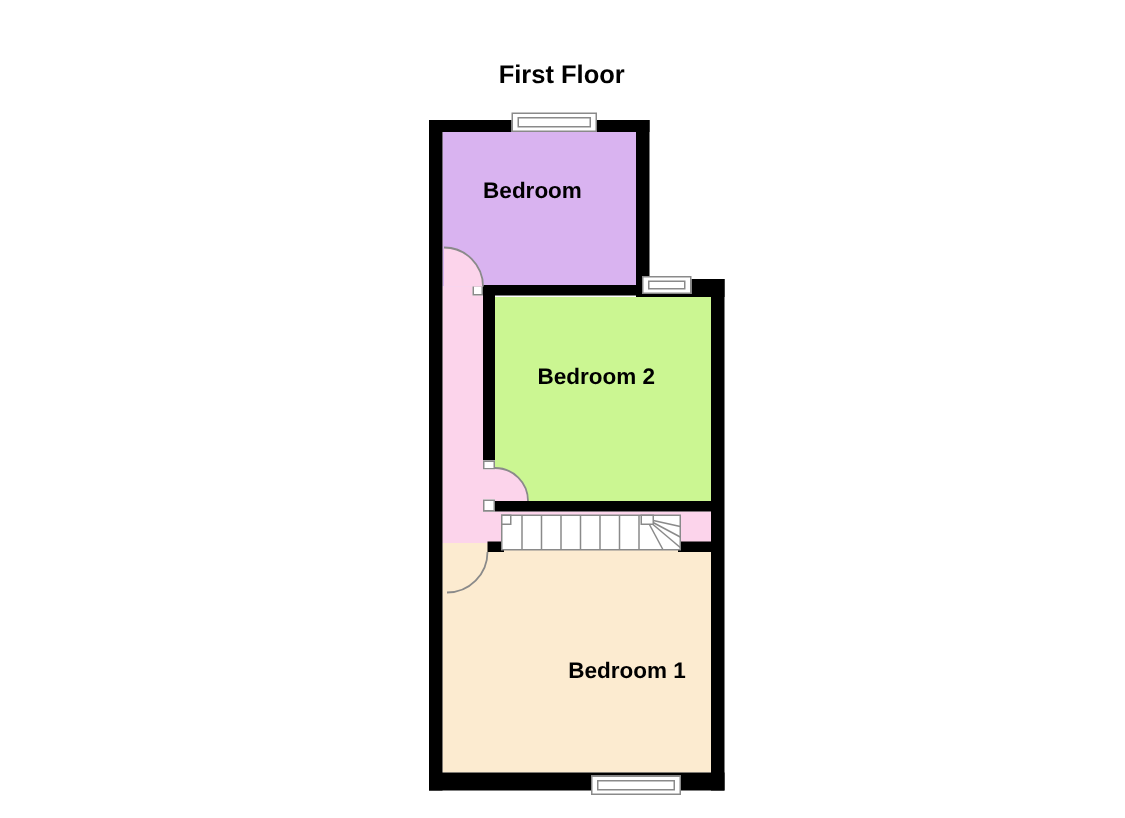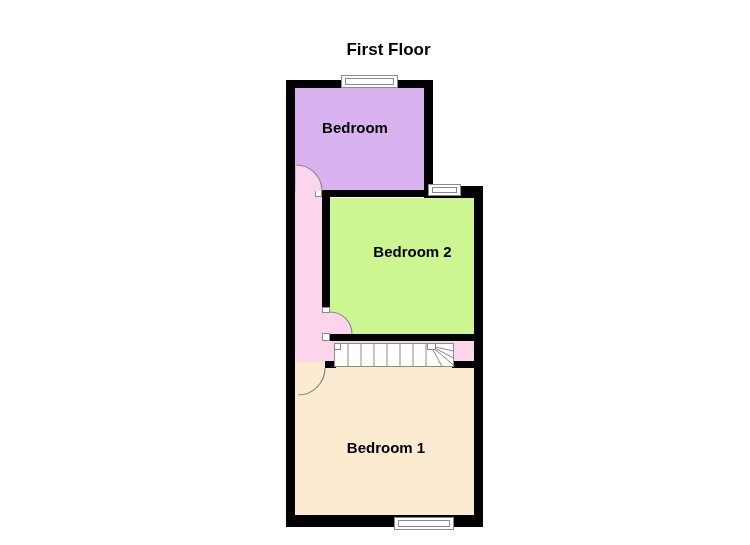--- a/index.html
+++ b/index.html
@@ -40,21 +40,21 @@
   .arc-fill{fill:var(--landing,#fcd4eb);stroke:none;}
   .arc-line{fill:none;stroke:var(--fixstroke,#8a8a8a);stroke-width:1.2;}
   .stair-fill{fill:var(--fixfill,#fff);stroke:var(--fixstroke,#8a8a8a);stroke-width:1;}
   .stair-line{stroke:var(--fixstroke,#8a8a8a);stroke-width:1;fill:none;}
 </style>
 </head>
 <body>
 
 <div id="plan" style="--wall: #000000; --bg: #ffffff; --text: #000000; --fixfill: #ffffff; --fixstroke: #8a8a8a; --landing: #fcd4eb;">
 
-  <div class="title" style="left:290px;top:40px;width:197px;">First Floor</div>
+  <div class="title" style="left:276px;top:40px;width:197px;">First Floor</div>
 
   <div class="floor" style="left: 295px; top: 88px; width: 129px; height: 103px; background: rgb(217, 179, 240);"></div>
 
   <div class="floor" style="left: 295px; top: 191px; width: 27px; height: 171px; background: rgb(252, 212, 235);"></div>
 
   <div class="floor" style="left: 295px; top: 341px; width: 180px; height: 21px; background: rgb(252, 212, 235);"></div>
 
   <div class="floor" style="left: 330px; top: 198px; width: 145px; height: 136px; background: rgb(203, 246, 146);"></div>
 
   <div class="floor" style="left: 295px; top: 362px; width: 180px; height: 153px; background: rgb(252, 235, 208);"></div>
@@ -111,15 +111,15 @@
     <div class="window-inner"></div>
   </div>
   <div class="window" style="left:428px;top:184px;width:33px;height:12px;">
     <div class="window-inner"></div>
   </div>
   <div class="window" style="left:394px;top:517px;width:60px;height:13px;">
     <div class="window-inner"></div>
   </div>
 
   <div class="label" style="left:295px;top:119px;width:120px;">Bedroom</div>
-  <div class="label" style="left:340px;top:243px;width:145px;">Bedroom 2</div>
-  <div class="label" style="left:295px;top:439px;width:182px;">Bedroom 1</div>
+  <div class="label" style="left:325px;top:243px;width:145px;">Bedroom 2</div>
+  <div class="label" style="left:295px;top:439px;width:182px;padding-left:32px;">Bedroom 1</div>
 </div>
 
 </body></html>

